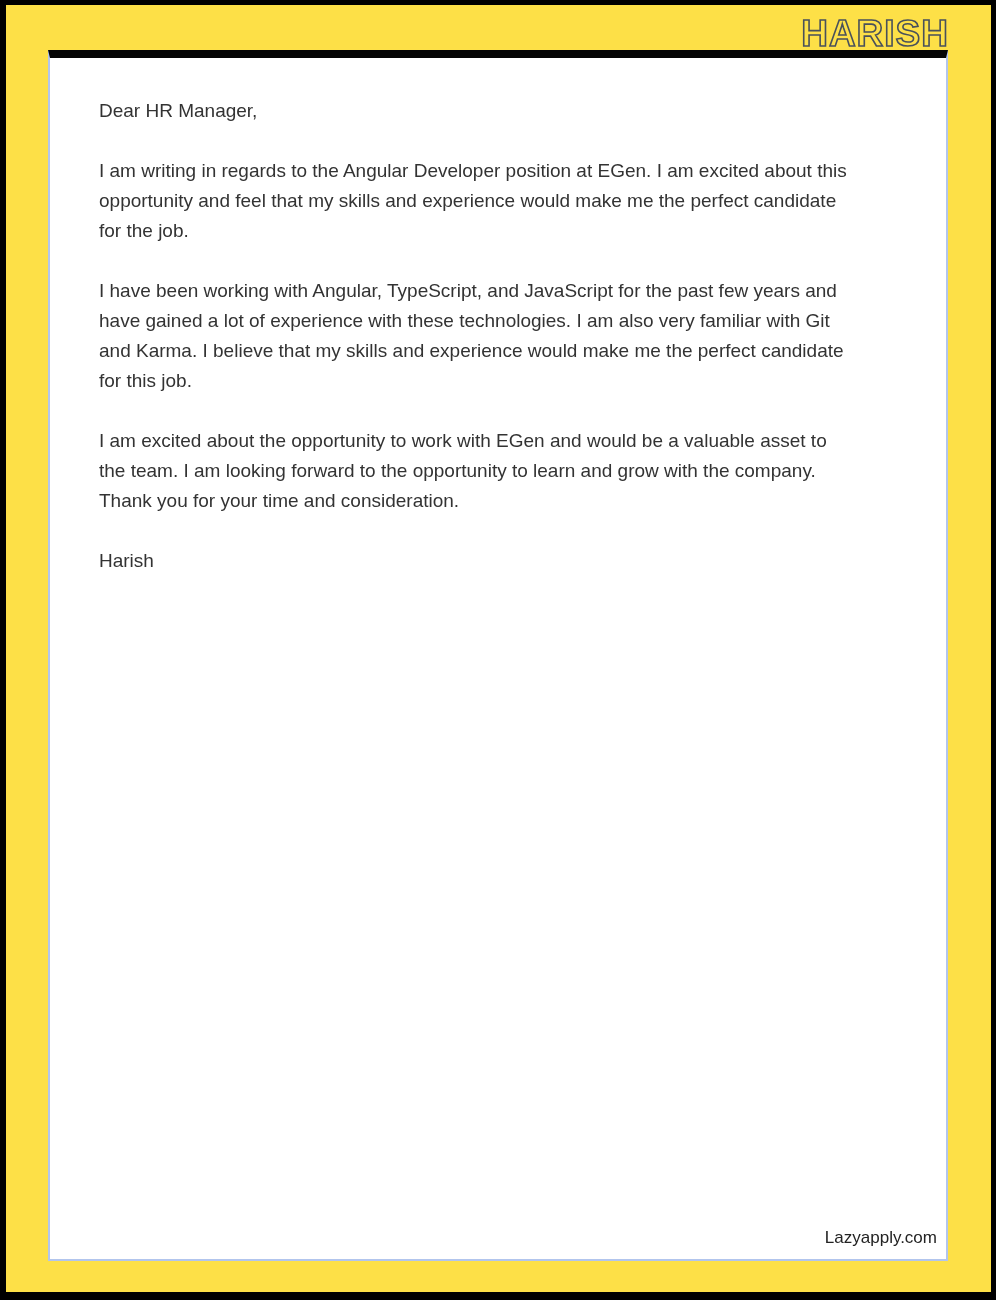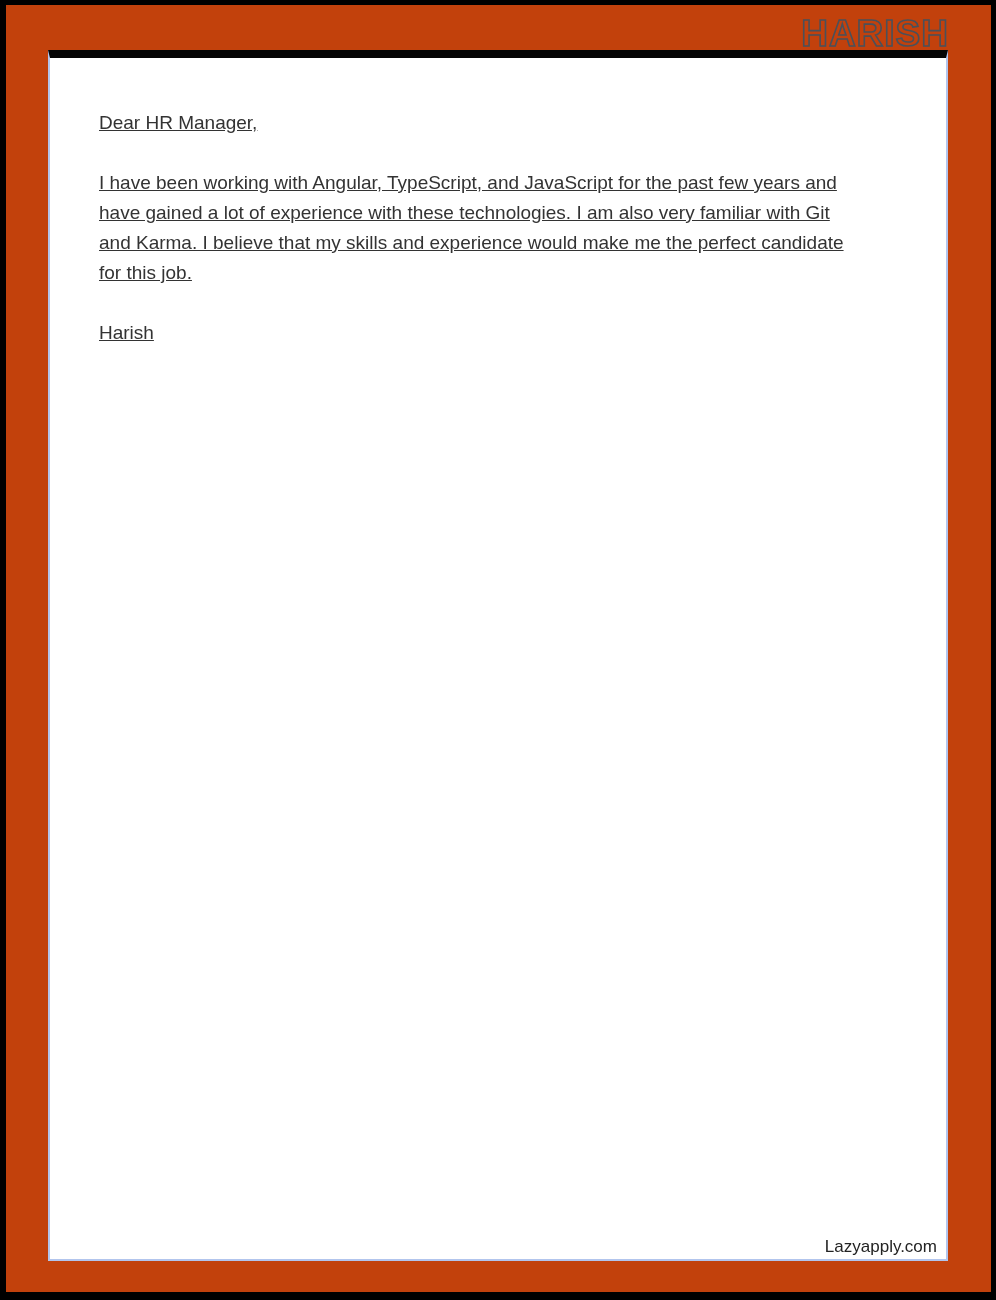--- a/index.html
+++ b/index.html
@@ -10,21 +10,21 @@
   }
   .page {
     position: relative;
     width: 996px; height: 1300px;
     background: #000000;
     overflow: hidden;
   }
   .frame {
     position: absolute;
     left: 6px; top: 5px; right: 5px; bottom: 8px;
-    background: #c2410c;
+    background: #fde047;
   }
   .logo {
     position: absolute;
     top: 7px; right: 42px;
     height: 44px;
     line-height: 44px;
     font-size: 37px;
     font-weight: 700;
     letter-spacing: 1px;
     color: transparent;
@@ -45,56 +45,61 @@
     border-right: 2px solid #b2c5ed;
     border-bottom: 2px solid #b2c5ed;
   }
   .letter {
     padding: 38px 38px 0 49px;
     font-size: 19px;
     line-height: 30px;
     color: #333333;
   }
   .letter p {
-    margin: 12px 0 30px 0;
+    margin: 0 0 30px 0;
     white-space: pre-line;
-    text-decoration: underline;
   }
   .letter p.signature { margin-bottom: 10px; }
   .date-link {
     color: #2094f3;
     cursor: pointer;
   }
   .footer {
     position: absolute;
-    right: 9px; bottom: 1px;
+    right: 9px; bottom: 10px;
     font-size: 17px;
     line-height: 22px;
     color: #232323;
   }
 </style>
 </head>
 <body>
 
 <div class="page">
   <div class="frame">
 
     <div class="logo">HARISH</div>
 
     <div class="panel">
       <div class="letter">
 
         <p>Dear HR Manager,</p>
 
+        <p>I am writing in regards to the Angular Developer position at EGen. I am excited about this
+opportunity and feel that my skills and experience would make me the perfect candidate
+for the job.</p>
 
         <p>I have been working with Angular, TypeScript, and JavaScript for the past few years and
 have gained a lot of experience with these technologies. I am also very familiar with Git
 and Karma. I believe that my skills and experience would make me the perfect candidate
 for this job.</p>
 
+        <p>I am excited about the opportunity to work with EGen and would be a valuable asset to
+the team. I am looking forward to the opportunity to learn and grow with the company.
+Thank you for your time and consideration.</p>
 
 
         <p class="signature">Harish</p>
 
       </div>
 
       <div class="footer">Lazyapply.com</div>
     </div>
 
   </div>

